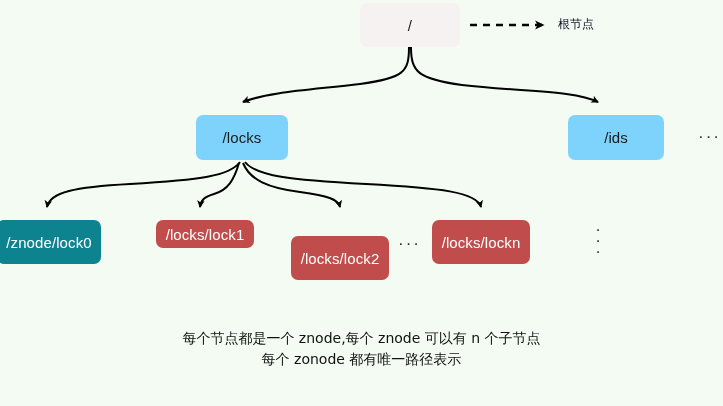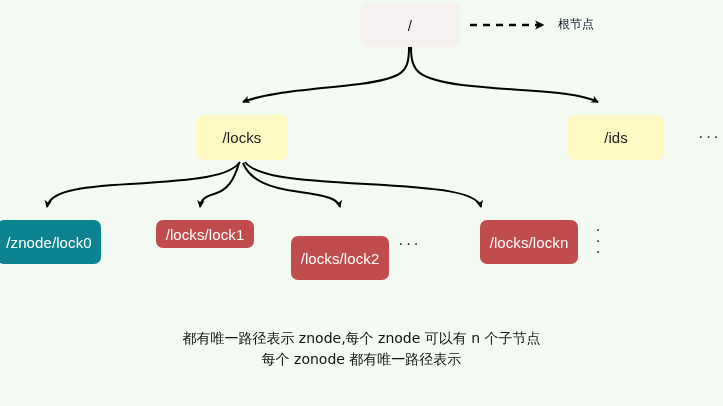--- a/index.html
+++ b/index.html
@@ -38,21 +38,21 @@
     line-height: 1;
     letter-spacing: 0.1px;
     white-space: nowrap;
     z-index: 2;
   }
   .node-root {
     background: #f7f2f2;
     color: #1a1a1a;
   }
   .node-blue {
-    background: #fef9c3;
+    background: #7dd3fc;
     color: #1a1a1a;
   }
   .node-teal {
     background: #0e8390;
     color: #ffffff;
   }
   .node-red {
     background: #c04c4c;
     color: #ffffff;
   }
@@ -153,28 +153,28 @@
   <div class="node node-red" style="left:156px; top:220px; width:98px; height:28px;">
     <span>/locks/lock1</span>
   </div>
 
   <div class="node node-red" style="left:291px; top:220px; width:98px; height:44px;margin-top:16px;">
     <span>/locks/lock2</span>
   </div>
 
   <div class="ellipsis-h" style="left:398px; top:234px;">···</div>
 
-  <div class="node node-red" style="left:432px; top:220px; width:98px; height:44px;margin-left:48px;">
+  <div class="node node-red" style="left:432px; top:220px; width:98px; height:44px;">
     <span>/locks/lockn</span>
   </div>
 
   <div class="ellipsis-v" style="left:592px; top:224px; width:12px;">
     <span>·</span>
     <span>·</span>
     <span>·</span>
   </div>
 
   <div id="caption">
-    <div>都有唯一路径表示 znode,每个 znode 可以有 n 个子节点</div>
+    <div>每个节点都是一个 znode,每个 znode 可以有 n 个子节点</div>
     <div>每个 zonode 都有唯一路径表示</div>
   </div>
 
 </div>
 
 </body></html>

